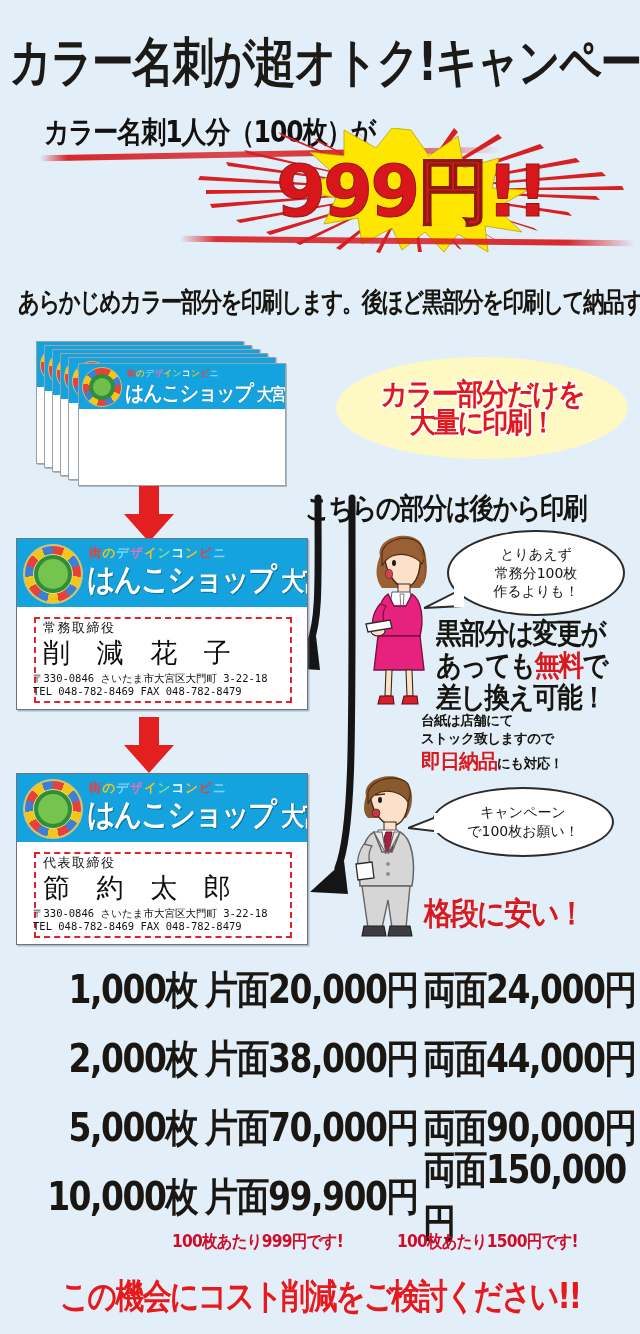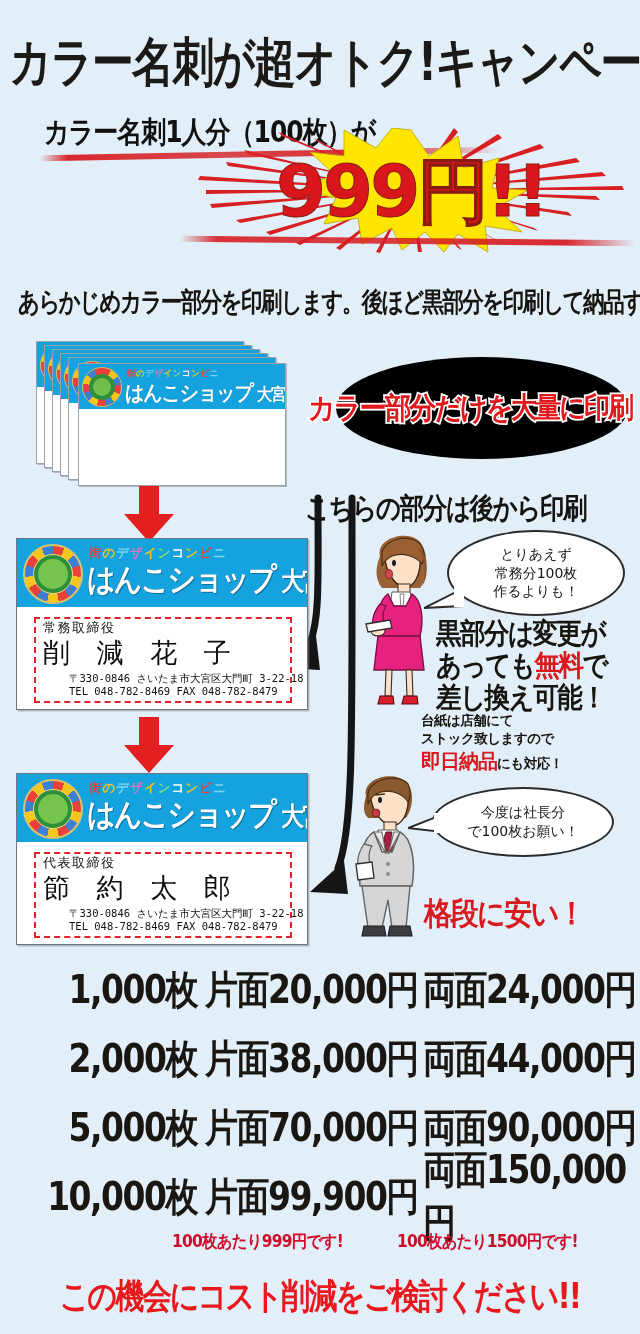--- a/index.html
+++ b/index.html
@@ -122,22 +122,22 @@
   }
   .mini-main .shop { font-size: 15.5px; margin-left: 4px; }
 
   
   .down-arrow { position: absolute; width: 54px; height: 56px; }
   .down-arrow svg { width: 100%; height: 100%; display: block; }
 
   
   .ellipse-callout {
     position: absolute; left: 336px; top: 357px; width: 292px; height: 102px;
-    background: #000000; border-radius: 50%;
-    display: flex; flex-direction: row;
+    background: #fef9c3; border-radius: 50%;
+    display: flex; flex-direction: column;
     align-items: center; justify-content: center;
   }
   .ellipse-callout .l {
     font-size: 27px; font-weight: 900; color: #e1181c;
     letter-spacing: -2px; line-height: 1.05;
     white-space: nowrap;
     transform: scaleY(1.1);
     -webkit-text-stroke: 3.2px #ffffff;
     paint-order: stroke fill;
   }
@@ -213,21 +213,21 @@
     font-size: 13px; font-weight: 400; color: #111111;
     letter-spacing: 1.5px; font-family: "DejaVu Serif", "Liberation Serif", serif;
   }
   .pname {
     position: absolute; left: 26px; top: 96px;
     font-size: 27px; font-weight: 400; color: #0d0d0d;
     letter-spacing: 9px; font-family: "DejaVu Serif", "Liberation Serif", serif;
     white-space: nowrap;
   }
   .addr1, .addr2 {
-    position: absolute; left: 52px;
+    position: absolute; left: 16px;
     font-size: 10.5px; color: #111111; letter-spacing: 0px;
     font-family: "DejaVu Sans Mono", "Liberation Mono", monospace;
     white-space: nowrap;
   }
   .addr1 { top: 133px; }
   .addr2 { top: 146px; }
 
   
   .person { position: absolute; }
   .person svg { display: block; }
@@ -582,21 +582,21 @@
       <polygon points="16,96 32,94 34,110 18,112" fill="#ffffff" stroke="#2b2b2b" stroke-width="1.3"></polygon>
 
       <path d="M22,118 L70,118 L66,160 L52,160 L48,132 L42,160 L28,160Z" fill="#d6d6d6" stroke="#656565" stroke-width="1.4"></path>
 
       <path d="M24,158 L44,158 L46,168 L22,168Z" fill="#3c3c42" stroke="#1c1c20" stroke-width="1.1"></path>
       <path d="M50,158 L70,158 L72,168 L48,168Z" fill="#3c3c42" stroke="#1c1c20" stroke-width="1.1"></path>
     </svg>
   </div>
 
   <div class="bubble" style="left:432px; top:787px; width:182px; height:70px;">
-    <div class="bl">今度は社長分</div>
+    <div class="bl">キャンペーン</div>
     <div class="bl">で100枚お願い！</div>
   </div>
   <div class="bubble-tail" style="left:408px; top:812px;">
     <svg width="36" height="26" viewBox="0 0 36 26">
       <polygon points="36,2 34,20 0,16" fill="#ffffff" stroke="#2b2b2b" stroke-width="2"></polygon>
       <rect x="26" y="1" width="10" height="20" fill="#ffffff"></rect>
     </svg>
   </div>
 
   <div class="stmt" style="left:424px; top:896px; font-size:28px; color:#d8191e;">格段に安い！</div>

